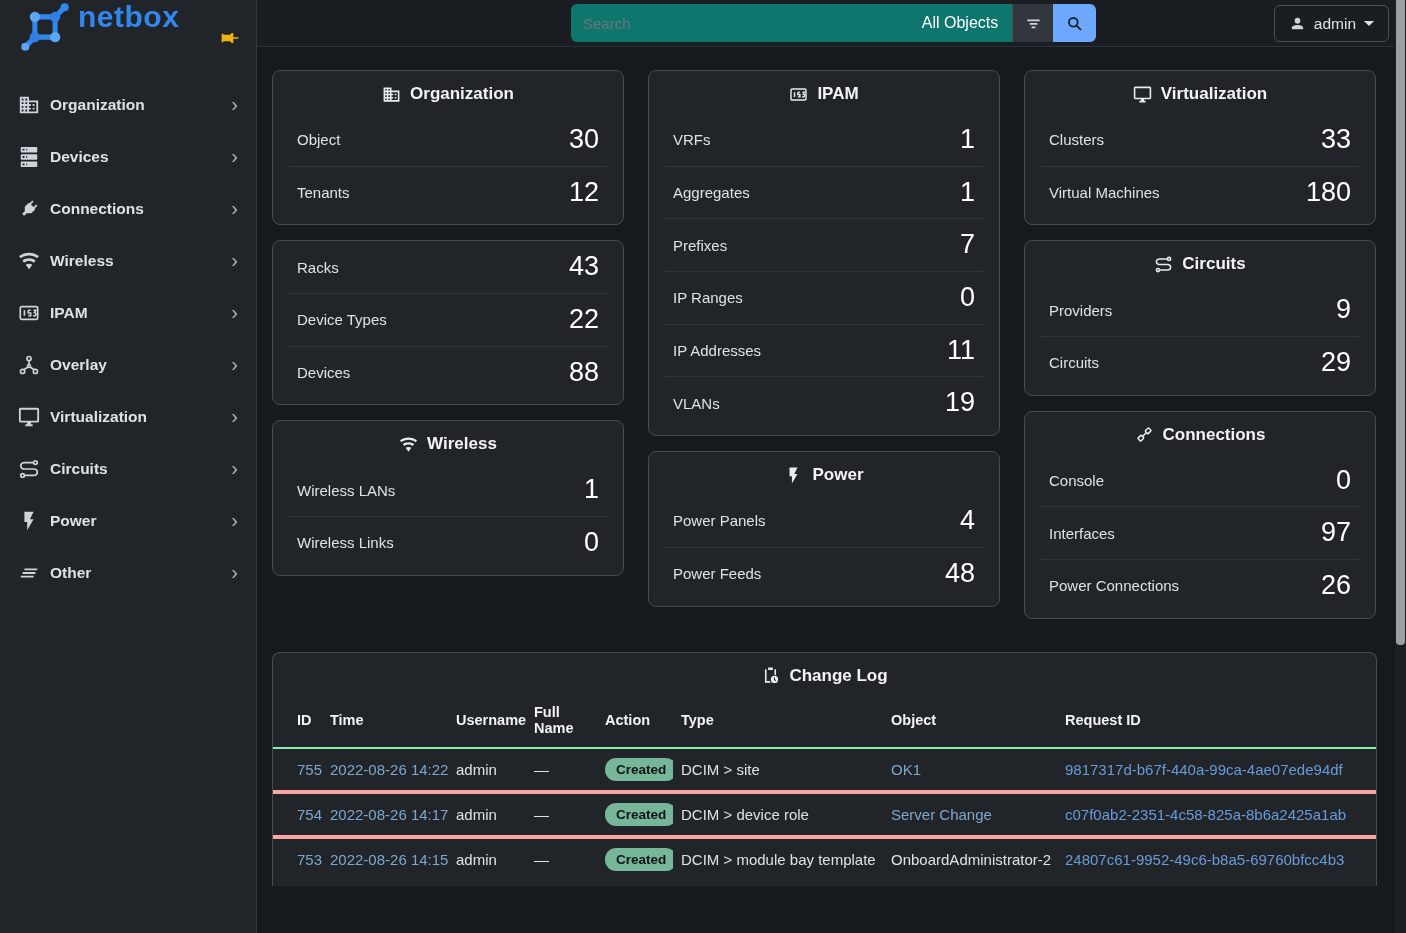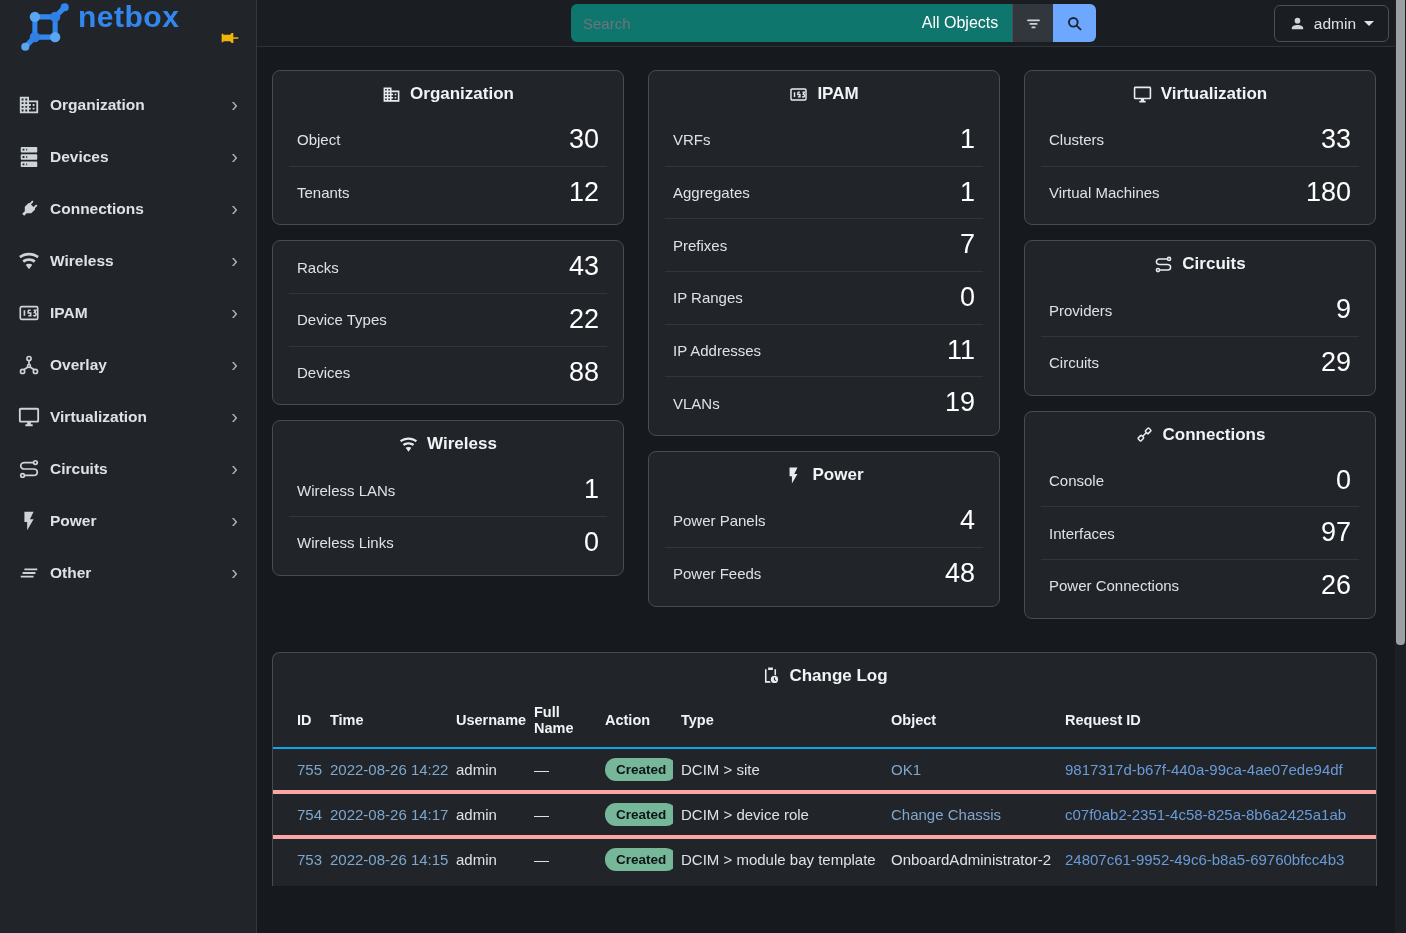--- a/index.html
+++ b/index.html
@@ -81,21 +81,21 @@
     justify-content: space-between; border-bottom: 1px solid #2f353b;
   }
   .stat-row:last-child { border-bottom: none; text-align: center; }
   .stat-label { font-size: 15px; color: #dee2e6; }
   .stat-value { font-size: 27px; color: #ffffff; line-height: 1.1; cursor: pointer; }
   
   .changelog-card { margin-top: 33px; background: #212529; border: 1px solid #464c52; border-radius: 8px 8px 0 0; border-bottom: none; }
   table { width: 100%; border-collapse: collapse; table-layout: fixed; }
   th {
     text-align: left; font-size: 14.5px; font-weight: bold; color: #f1f3f5;
-    padding: 8px 8px 11px 8px; border-bottom: 2px solid #0ea5e9;
+    padding: 8px 8px 11px 8px; border-bottom: 2px solid #86efac;
   }
   td { font-size: 15px; padding: 9px 8px; border-bottom: 4px solid #fca5a5; overflow: hidden; white-space: nowrap; }
   tr:last-child td { border-bottom: none; }
   th.c-first, td.c-first { padding-left: 24px; }
   .lnk-m { color: #7fa6cd; cursor: pointer; text-decoration: none; }
   .lnk-b { color: #699bd8; cursor: pointer; text-decoration: none; }
   .cell-plain { color: #dee2e6; }
   .badge-created {
     display: inline-block; background: #75b798; color: #101418;
     font-size: 13.5px; font-weight: bold; padding: 4px 11px; border-radius: 11px;
@@ -462,21 +462,21 @@
             <td><a class="lnk-m">OK1</a></td>
             <td><a class="lnk-b">9817317d-b67f-440a-99ca-4ae07ede94df</a></td>
           </tr>
           <tr>
             <td class="c-first"><a class="lnk-m">754</a></td>
             <td><a class="lnk-m">2022-08-26 14:17</a></td>
             <td class="cell-plain">admin</td>
             <td class="cell-plain">—</td>
             <td><span class="badge-created">Created</span></td>
             <td class="cell-plain">DCIM &gt; device role</td>
-            <td><a class="lnk-m">Change Chassis</a></td>
+            <td><a class="lnk-m">Server Change</a></td>
             <td><a class="lnk-b">c07f0ab2-2351-4c58-825a-8b6a2425a1ab</a></td>
           </tr>
           <tr>
             <td class="c-first"><a class="lnk-m">753</a></td>
             <td><a class="lnk-m">2022-08-26 14:15</a></td>
             <td class="cell-plain">admin</td>
             <td class="cell-plain">—</td>
             <td><span class="badge-created">Created</span></td>
             <td class="cell-plain">DCIM &gt; module bay template</td>
             <td class="cell-plain">OnboardAdministrator-2</td>

